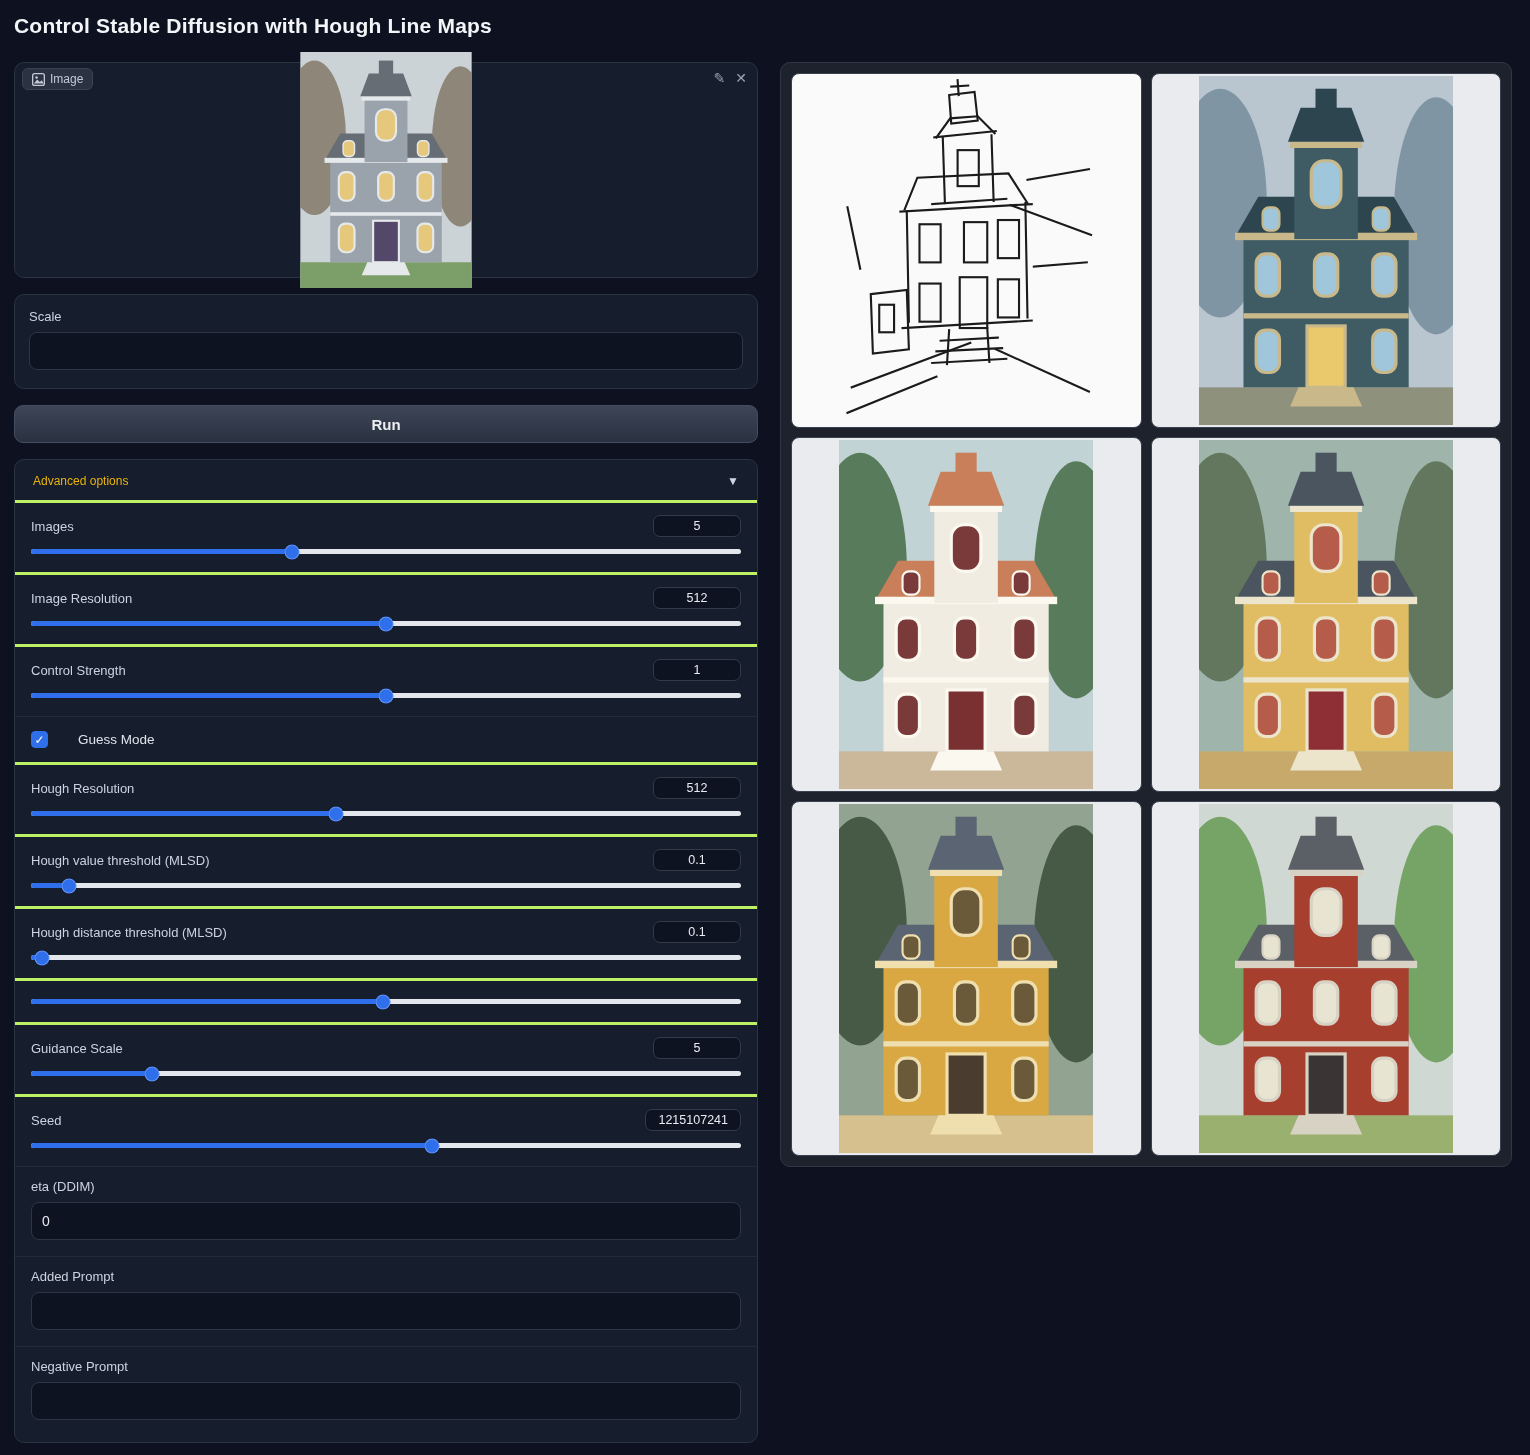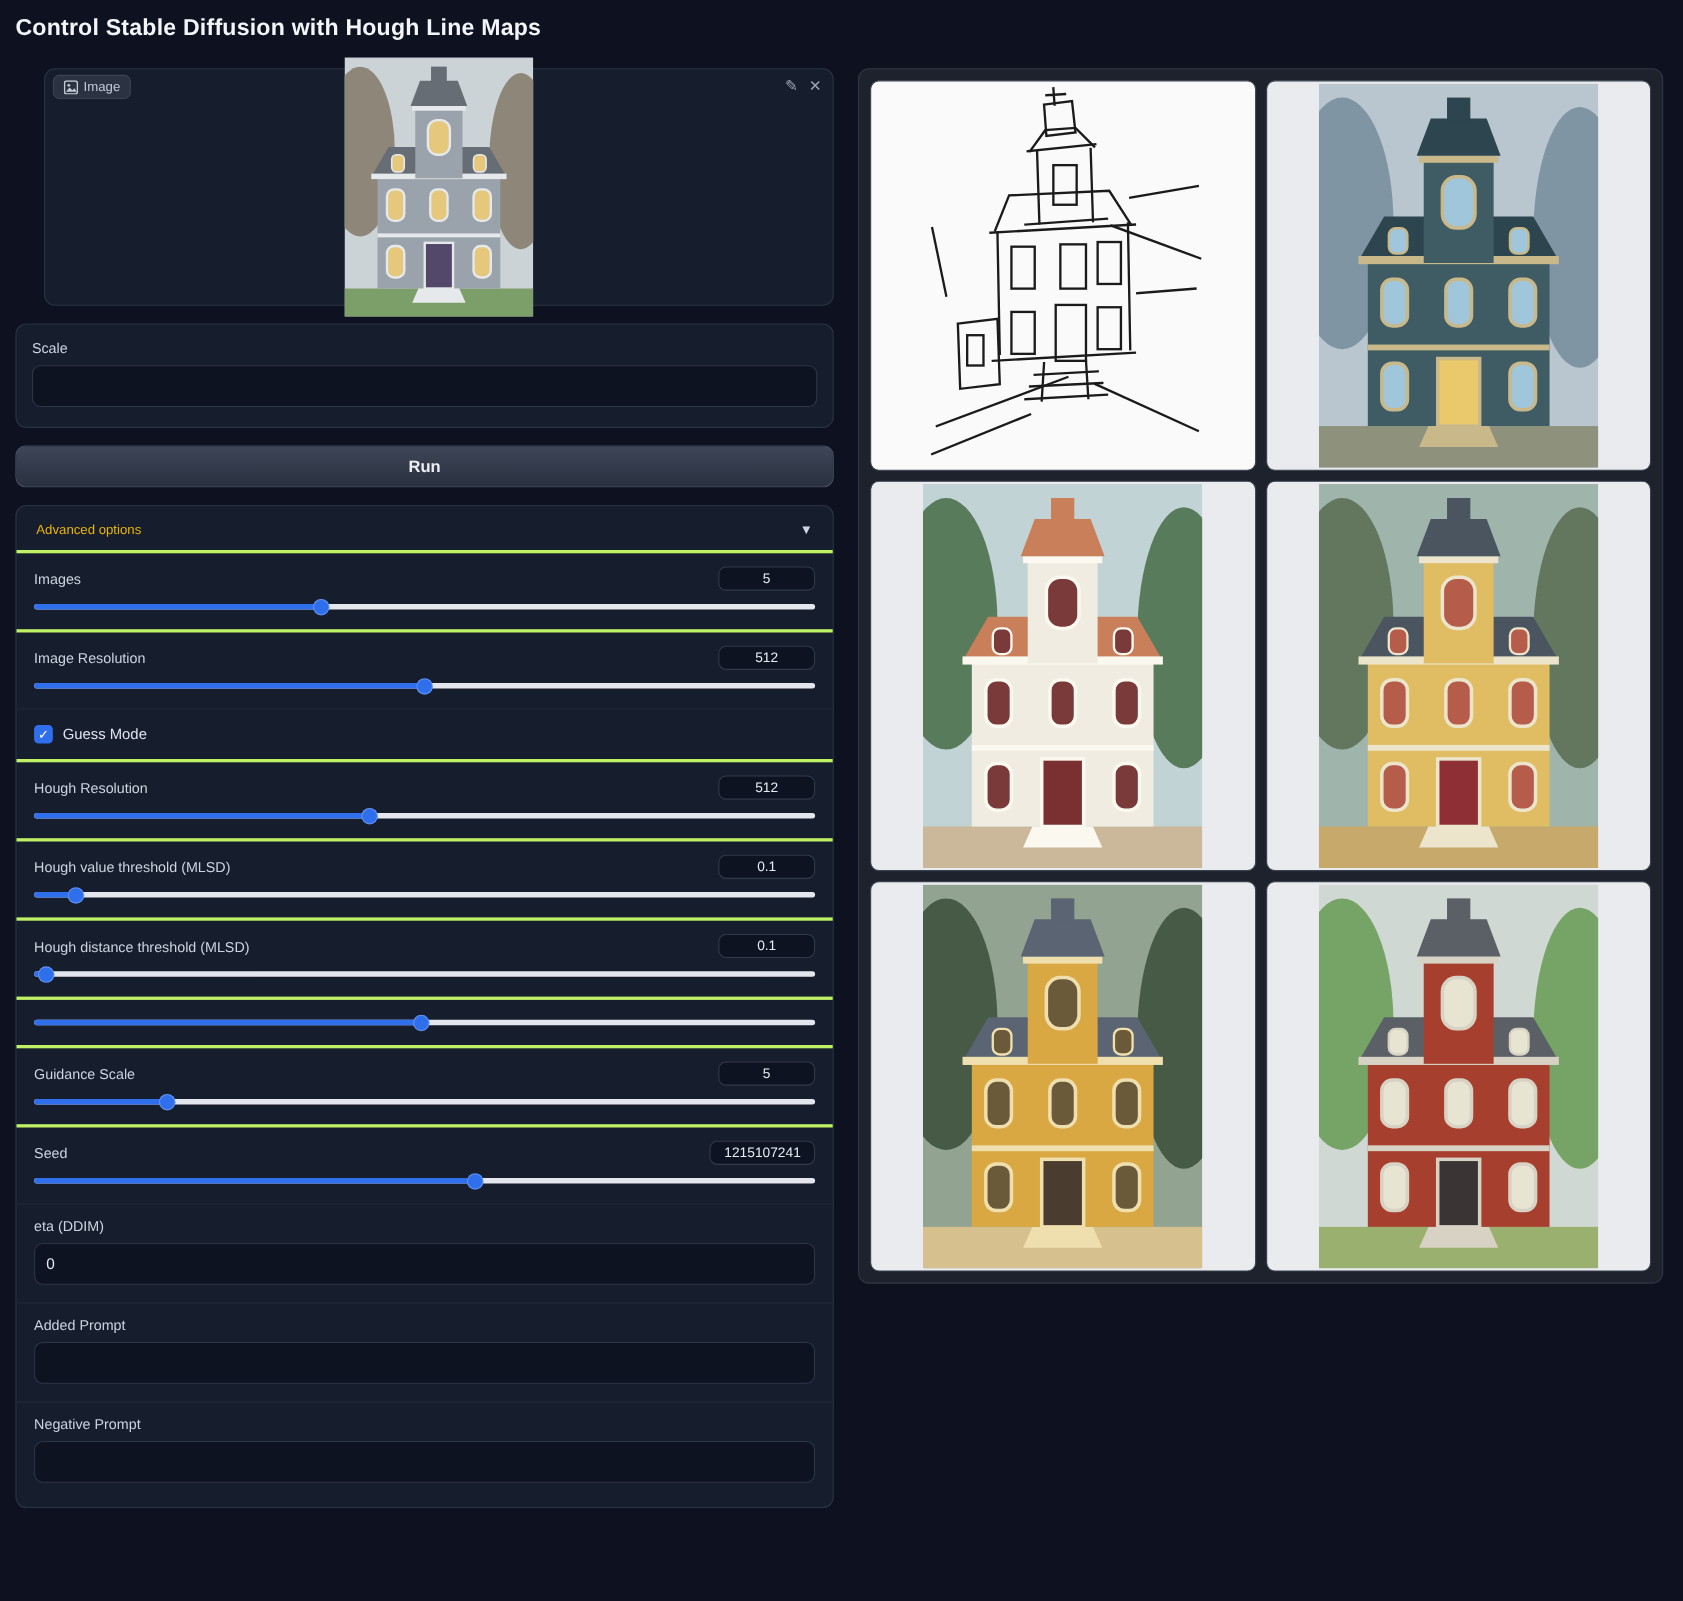--- a/index.html
+++ b/index.html
@@ -21,21 +21,21 @@
 
   .panel {
     background:#161d2d;
     border:1px solid #2a3342;
     border-radius:10px;
     margin-bottom:16px;
     position:relative;
   }
 
   
-  .image-panel { height:216px; display:flex; align-items:center; justify-content:center;margin-left:26px; }
+  .image-panel { height:216px; display:flex; align-items:center; justify-content:center; }
   .image-panel .photo { height:236px; width:182px; display:block; }
   .img-badge {
     position:absolute; top:5px; left:7px;
     display:flex; align-items:center; gap:5px;
     background:#2b3342; border:1px solid #3a4354;
     border-radius:6px; padding:3px 9px;
     font-size:12px; color:#c3cad6;
   }
   .img-badge svg { width:13px; height:13px; display:block; }
   .img-tools { position:absolute; top:8px; right:10px; display:flex; gap:10px; }
@@ -91,21 +91,21 @@
   .check-row { display:flex; align-items:center; gap:9px; padding:14px 16px; border-top:1px solid #222938; cursor:pointer; }
   .checkbox {
     width:17px; height:17px; border-radius:4px;
     background:#0e1322; border:1px solid #3a4354;
     display:flex; align-items:center; justify-content:center;
     font-size:12px; color:#fff;
   }
   .checkbox.checked { background:#2f6feb; border-color:#2f6feb; }
   .checkbox span { display:none; }
   .checkbox.checked span { display:block; }
-  .check-row .check-label { font-size:13.5px; color:#dfe4ec; }
+  .check-row .check-label { font-size:13.5px; color:#dfe4ec;margin-left:21px; }
 
   .input-group { padding:12px 16px 16px; border-top:1px solid #222938; }
 
   
   .gallery {
     position:absolute; left:780px; top:62px; width:732px; height:1105px;
     background:#1d222d; border:1px solid #303744; border-radius:10px;
     padding:10px;
     display:grid; grid-template-columns:1fr 1fr; grid-template-rows:1fr 1fr 1fr; gap:9px;
   }
@@ -235,20 +235,30 @@
         <div class="ctrl-head">
           <label>Image Resolution</label>
           <div class="valbox">512</div>
         </div>
         <div class="track">
           <div class="fill" style="width: 50%;"></div>
           <div class="thumb" style="left: 50%;"></div>
         </div>
       </div>
 
+      <div class="ctrl">
+        <div class="ctrl-head">
+          <label>Control Strength</label>
+          <div class="valbox">1</div>
+        </div>
+        <div class="track">
+          <div class="fill" style="width: 50%;"></div>
+          <div class="thumb" style="left: 50%;"></div>
+        </div>
+      </div>
 
       <div class="check-row">
         <div class="checkbox checked">
           <span>✓</span>
         </div>
         <span class="check-label">Guess Mode</span>
       </div>
 
       <div class="ctrl">
         <div class="ctrl-head">

